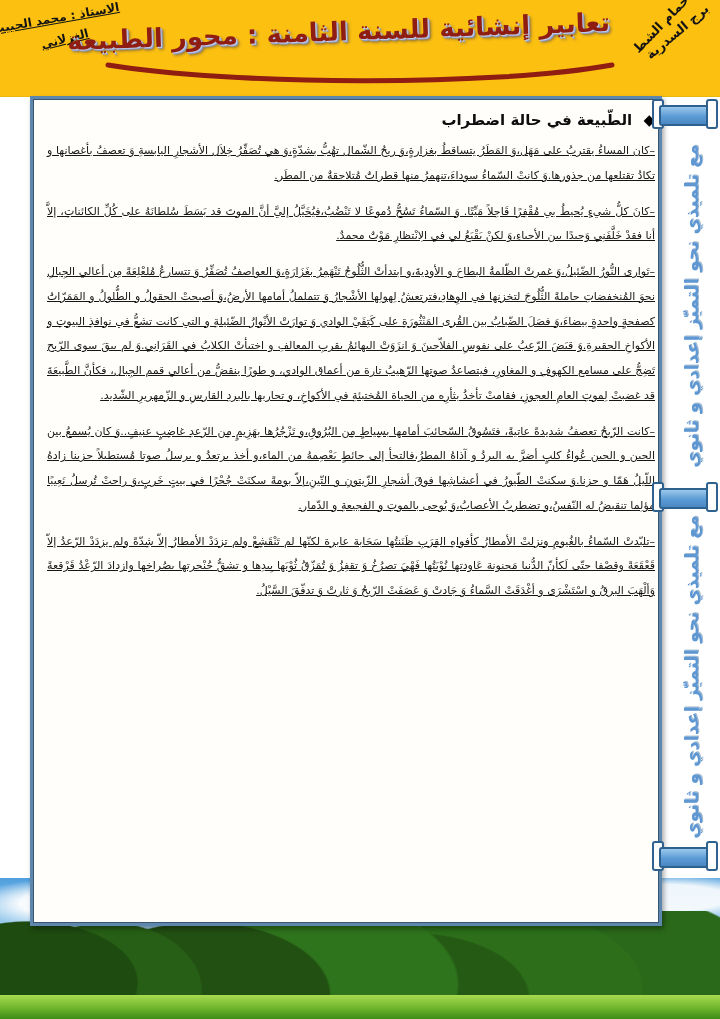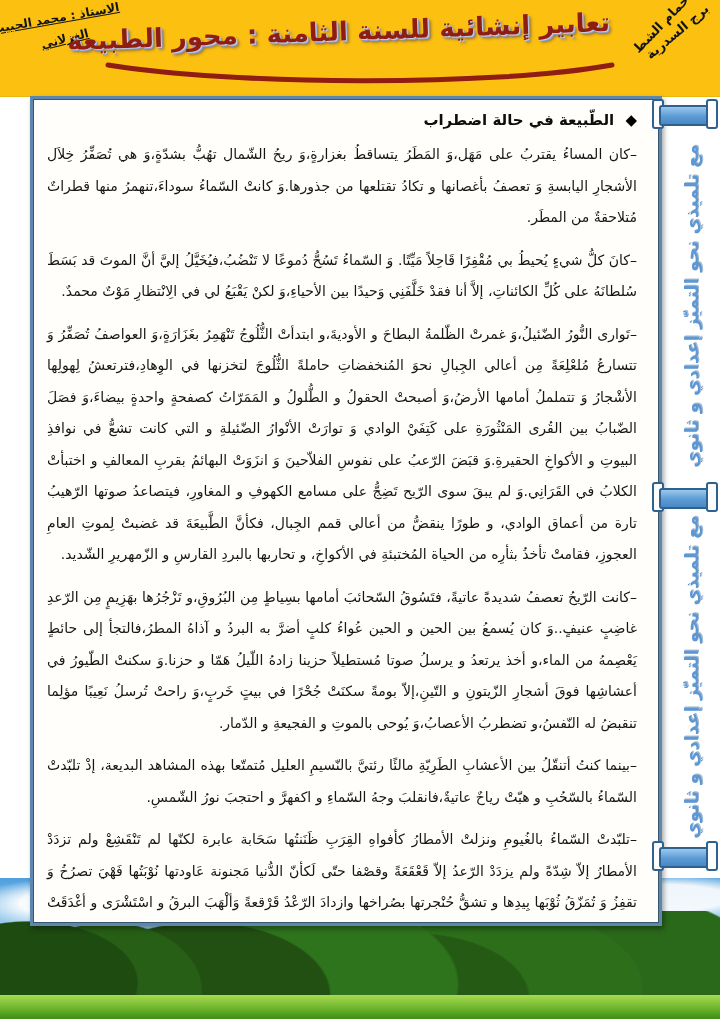--- a/index.html
+++ b/index.html
@@ -22,25 +22,25 @@
 
   .school{position:absolute;top:14px;left:600px;right:-14px;transform:rotate(-46deg);
           font-size:13px;font-weight:bold;color:#141414;text-align:center;direction:rtl;}
   .school .s-line{display:block;white-space:nowrap;}
   .school .s-line2{margin-top:2px;transform:translateX(6px) rotate(6deg);}
 
   
   .doc-box{position:absolute;left:30px;top:96px;width:632px;height:830px;box-sizing:border-box;
            background:#fffefb;border:3px solid #5e87ad;
            box-shadow:inset 0 0 0 1px #3a566f,2px 3px 5px rgba(0,0,0,.35);
-           z-index:6;padding:10px 22px 8px 14px;direction:rtl;overflow:hidden;}
+           z-index:6;padding:10px 4px 8px 14px;direction:rtl;overflow:hidden;}
   .doc-heading{font-size:15px;font-weight:bold;color:#0d0d0d;margin:2px 0 10px;}
   .doc-heading .diamond{font-size:15px;margin-left:6px;color:#000;}
-  .doc-box p{margin:0 0 11px;font-size:14px;line-height:2.25;text-align:justify;
-             color:#161616;letter-spacing:0;}
+  .doc-box p{margin:0 0 11px;font-size:11px;line-height:2.25;text-align:justify;
+             color:#161616;letter-spacing:0;text-decoration:underline;}
 
   
   .slogan{position:absolute;z-index:5;width:58px;left:auto;right:0;pointer-events:none;}
   .slogan .slogan-text{position:absolute;top:50%;left:50%;
         transform:translate(-50%,-50%) rotate(-90deg);white-space:nowrap;
         font-size:18px;font-weight:bold;color:#5f97d3;
         text-shadow:0 0 1px #cfe2f4,1px 1px 0 rgba(47,97,143,.45);}
   .slogan-1{top:132px;height:348px;}
   .slogan-2{top:514px;height:326px;}
 
@@ -114,21 +114,20 @@
 
   <div class="doc-box">
     <div class="doc-heading">
       <span class="diamond">◆</span>
       <span>الطّبيعة في حالة اضطراب</span>
     </div>
     <p>–كان المساءُ يقتربُ على مَهَل،وَ المَطَرُ يتساقطُ بغزارةٍ،وَ ريحُ الشّمال تهُبُّ بشدّةٍ،وَ هي تُصَفِّرُ خِلاَل الأشجارِ اليابسةِ وَ تعصفُ بأغصانها و تكادُ تقتلعها من جذورها.وَ كانتْ السّماءُ سوداءَ،تنهمرُ منها قطراتٌ مُتلاحقةٌ من المطَر.</p>
     <p>–كانَ كلُّ شيءٍ يُحيطُ بي مُقْفِرًا قَاحِلاً مَيِّتًا. وَ السّماءُ تَسُحُّ دُموعًا لا تَنْضُبُ،فيُخَيَّلُ إليَّ أنَّ الموتَ قد بَسَطَ سُلطانَهُ على كُلِّ الكائناتِ، إلاَّ أنا فقدْ خَلَّفَنِي وَحيدًا بين الأحياءِ،وَ لكنْ يَقْبَعُ لي في الِانْتظارِ مَوْتٌ محمدٌ.</p>
     <p>–تَوارى النُّورُ الضّئيلُ،وَ غمرتْ الظّلمةُ البطاحَ و الأوديةَ،و ابتدأتْ الثُّلُوجُ تَنْهَمِرُ بغَزَارَةٍ،وَ العواصفُ تُصَفِّرُ وَ تتسارعُ مُلعْلِعَةً مِن أعالي الجِبالِ نحوَ المُنخفضاتِ حاملةً الثُّلُوجَ لتخزنها في الوِهادِ،فترتعشُ لِهولِها الأشْجارُ وَ تتململُ أمامها الأرضُ،وَ أصبحتْ الحقولُ و الطُّلولُ و المَمَرّاتُ كصفحةٍ واحدةٍ بيضاءَ،وَ فصَلَ الضّبابُ بين القُرى المَنْثُورَةِ على كَتِفَيْ الوادي وَ توارَتْ الأنْوارُ الضّئيلةِ و التي كانت تشعُّ في نوافذِ البيوتِ و الأكواخِ الحقيرةِ.وَ قبَضَ الرّعبُ على نفوسِ الفلاّحينَ وَ انزَوَتْ البهائمُ بقربِ المعالفِ و اختبأتْ الكلابُ في القَرَانِي.وَ لم يبقَ سوى الرّيح تَضِجُّ على مسامع الكهوفِ و المغاورِ، فيتصاعدُ صوتها الرّهيبُ تارة من أعماق الوادي، و طورًا ينقضُّ من أعالي قمم الجِبال، فكأنَّ الطَّبيعَةَ قد غضبتْ لِموتِ العامِ العجوزِ، فقامتْ تأخذُ بثأرِه من الحياة المُختبئةِ في الأكواخِ، و تحاربها بالبردِ القارسِ و الزّمهريرِ الشّديد.</p>
     <p>–كانت الرّيحُ تعصفُ شديدةً عاتيةً، فتَسُوقُ السّحائبَ أمامها بسِياطٍ مِن البُرُوقِ،و تَزْجُرُها بهَزِيمٍ مِن الرّعدِ غاضِبٍ عنيفٍ..وَ كان يُسمعُ بين الحين و الحين عُواءُ كلبٍ أضرَّ به البردُ و آذاهُ المطرُ،فالتجأ إلى حائطٍ يَعْصِمهُ من الماء،و أخذ يرتعدُ و يرسلُ صوتا مُستطيلاً حزينا زادهُ اللّيلُ هَمّا و حزنا.وَ سكنتْ الطّيورُ في أعشاشِها فوقَ أشجارِ الزّيتونِ و التّينِ،إلاّ بومةً سكنَتْ جُحْرًا في بيتٍ خَربٍ،وَ راحتْ تُرسلُ نَعِيبًا مؤلِما تنقبضُ له النّفسُ،و تضطربُ الأعصابُ،وَ يُوحى بالموتِ و الفجيعةِ و الدّمار.</p>
-    <p>–بينما كنتُ أتنقّلُ بين الأعشابِ الطَرِيّةِ مالئًا رئتيَّ بالنّسيمِ العليل مُتمتّعا بهذه المشاهد البديعة، إذْ تلبّدتْ السّماءُ بالسّحُبِ و هبّتْ رياحٌ عاتيةٌ،فانقلبَ وجهُ السّماءِ و اكفهرَّ و احتجبَ نورُ الشّمسِ.</p>
     <p>–تلبّدتْ السّماءُ بالغُيومِ ونزلتْ الأمطارُ كأفواهِ القِرَبِ ظَنَنتُها سَحَابة عابرة لكنّها لم تَنْقَشِعْ ولم تزدَدْ الأمطارُ إلاّ شِدّةً ولم يزدَدْ الرّعدُ إلاّ قَعْقَعَةً وقصْفا حتّى لَكأنّ الدُّنيا مَجنونة عَاودتها نُوْبَتُها فَهْيَ تصرُخُ وَ تقفِزُ وَ تُمَزّقُ ثُوْبَها بِيدِها و تشقُّ حُنْجرتها بصُراخها وازدادَ الرّعْدُ قَرْقعةً وَألْهَبَ البرقُ و اسْتَشْرَى و أغْدَقَتْ السَّماءُ وَ جَادتْ وَ عَصَفَتْ الرّيحُ وَ ثارتْ وَ تدفّقَ السَّيْلُ.</p>
   </div>
 
   <div class="rod rod-1">
       <div class="bar"></div>
     </div>
 
   <div class="slogan slogan-1">
     <span class="slogan-text">مع تلميذي نحو التميّز إعدادي و ثانوي</span>
   </div>

